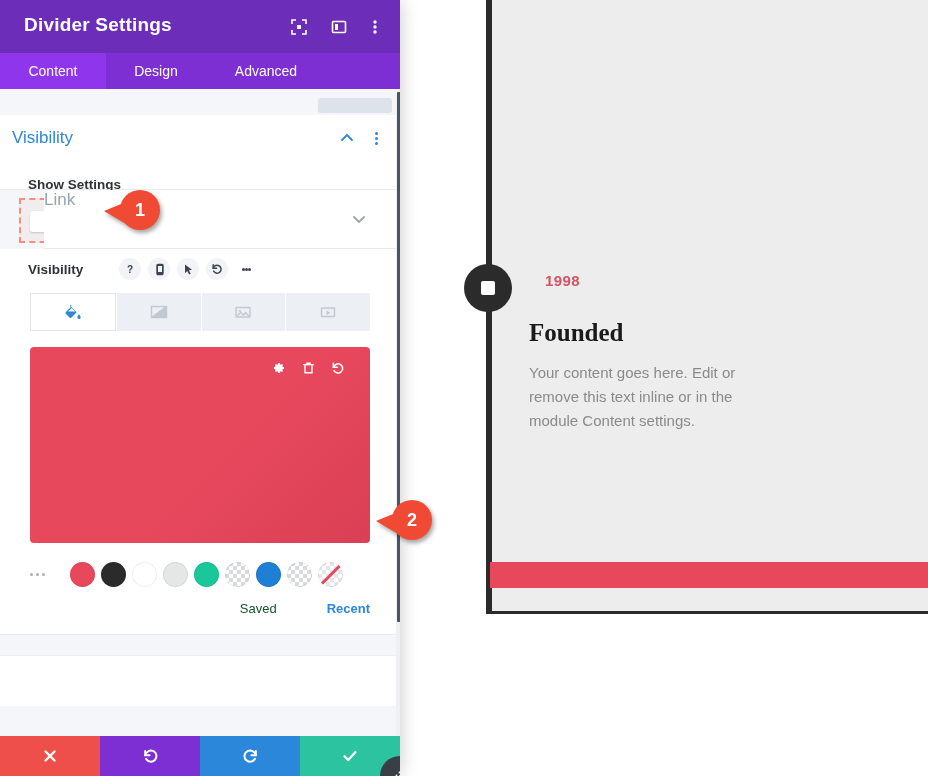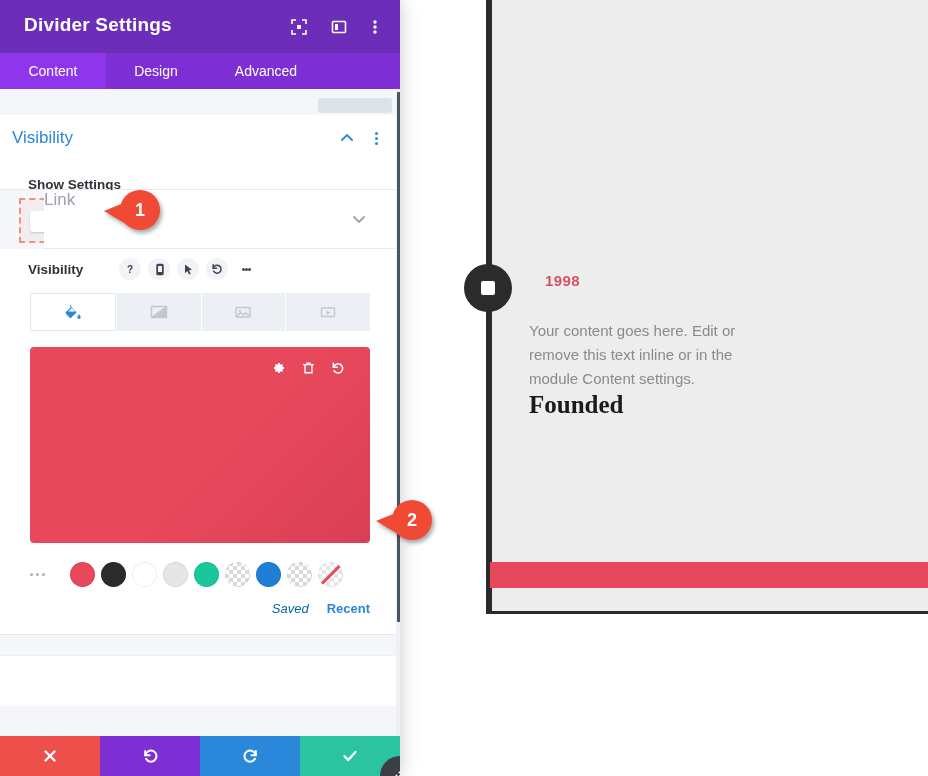--- a/index.html
+++ b/index.html
@@ -364,22 +364,22 @@
     transform: rotate(-45deg);
   }
 
   #palette-tabs {
     margin: 12px 30px 0 0;
     display: flex;
     justify-content: flex-end;
     gap: 18px;
     font-size: 13px;
   }
-  #palette-tab-saved  { color: #0369a1; cursor: pointer; font-style: italic; }
-  #palette-tab-recent { color: #2b87da; font-weight: bold; cursor: pointer; }
+  #palette-tab-saved  { color: #14532d; cursor: pointer; }
+  #palette-tab-recent { color: #2b87da; font-weight: bold; cursor: pointer; margin-left: 32px; }
 
   #section-next-stub {
     margin-top: 20px;
     height: 50px;
     background: #ffffff;
     position: relative;
     border-top: 1px solid #eef1f4;
   }
   #next-section-title {
     position: absolute;
@@ -471,22 +471,22 @@
 <div id="preview-area">
   <div id="preview-card"></div>
   <div id="timeline-line"></div>
 
   <div id="timeline-marker">
     <span class="inner-square"></span>
   </div>
 
   <div id="preview-content">
     <div id="preview-year">1998</div>
+    <div id="preview-title">Founded</div>
     <div id="preview-body">Your content goes here. Edit or remove this text inline or in the module Content settings.</div>
-    <div id="preview-title">Founded</div>
   </div>
 
   <div id="preview-divider-bar"></div>
   <div id="preview-card-bottom-edge"></div>
 </div>
 
 <div id="settings-modal">
 
   <div id="modal-header">
     <div id="modal-title">Divider Settings</div>

